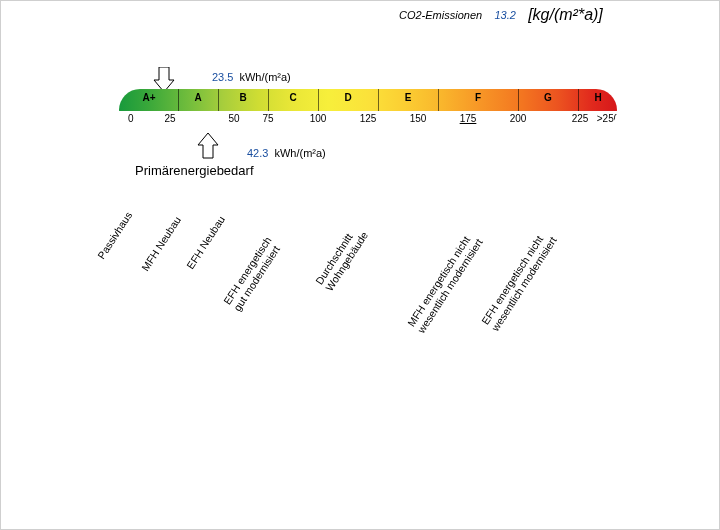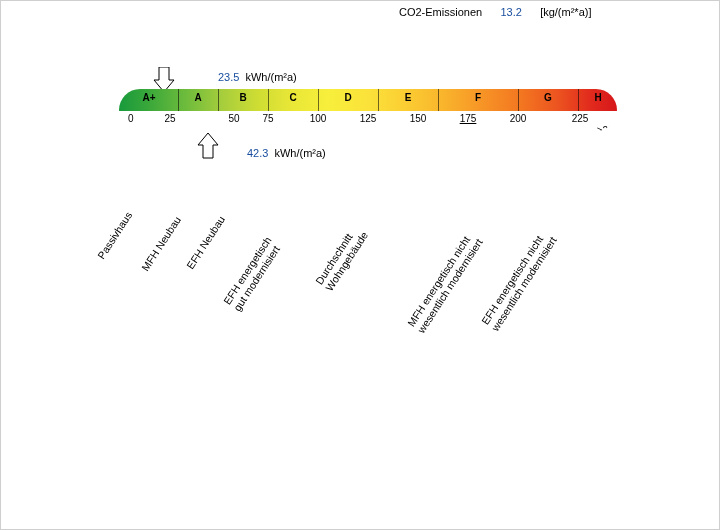--- a/index.html
+++ b/index.html
@@ -24,32 +24,33 @@
     background: #ffffff;
   }
 
   
   .co2-row {
     position: absolute;
     left: 398px;
     top: 5px;
     display: flex;
     align-items: center;
-    gap: 16px;
+    gap: 10px;
     font-size: 11px;
+    font-style: italic;
   }
   .co2-label { white-space: nowrap; }
   .co2-value {
     color: #1a4fa0;
     font-size: 11px;
     min-width: 26px;
     text-align: center;
   }
   .co2-unit {
-    font-size: 11px;
+    font-size: 16px;
     white-space: nowrap;
   }
 
   
   .top-title {
     position: absolute;
     left: 110px;
     top: 47px;
     font-size: 13px;
     white-space: nowrap;
@@ -184,21 +185,21 @@
     <span class="co2-unit">[kg/(m²*a)]</span>
   </div>
 
 
   <div class="arrow" style="left:152px; top:66px;">
     <svg width="22" height="26" viewBox="0 0 22 26">
       <polygon points="6,0 16,0 16,13 21,13 11,25 1,13 6,13" fill="#ffffff" stroke="#000000" stroke-width="1"></polygon>
     </svg>
   </div>
 
-  <div class="valbox" style="left:217px; top:70px;justify-content:space-between;">
+  <div class="valbox" style="left:211px; top:70px;justify-content:space-between;">
     <span class="num">23.5</span>
     <span class="unit">kWh/(m²a)</span>
   </div>
 
   <div class="scale-wrap">
     <div class="band"></div>
     <div class="band-bottom"></div>
 
     <div class="tick" style="left:59px;"></div>
     <div class="tick" style="left:99px;"></div>
@@ -222,34 +223,35 @@
     <div class="numlabel first" style="left:9px;">0</div>
     <div class="numlabel" style="left:51px;">25</div>
     <div class="numlabel" style="left:99px;margin-left:16px;">50</div>
     <div class="numlabel" style="left:149px;">75</div>
     <div class="numlabel" style="left:199px;">100</div>
     <div class="numlabel" style="left:249px;">125</div>
     <div class="numlabel" style="left:299px;">150</div>
     <div class="numlabel" style="left:349px;text-decoration:underline;">175</div>
     <div class="numlabel" style="left:399px;">200</div>
     <div class="numlabel" style="left:449px;margin-left:12px;">225</div>
-    <div class="numlabel last" style="left:489px;margin-top:12px;">&gt;250</div>
+    <div class="numlabel last" style="left:489px;">&gt;250</div>
   </div>
 
   <div class="arrow" style="left:196px; top:132px;">
     <svg width="22" height="26" viewBox="0 0 22 26">
       <polygon points="11,0 21,12 16,12 16,25 6,25 6,12 1,12" fill="#ffffff" stroke="#000000" stroke-width="1"></polygon>
     </svg>
   </div>
 
   <div class="valbox" style="left:246px; top:146px;">
     <span class="num">42.3</span>
     <span class="unit">kWh/(m²a)</span>
   </div>
 
+  <div class="bottom-title">Primärenergiebedarf</div>
 
   <div class="cats">
     <div class="cat" style="left:104px; top:248px;">Passivhaus</div>
     <div class="cat" style="left:148px; top:260px;">MFH Neubau</div>
     <div class="cat" style="left:193px; top:258px;">EFH Neubau</div>
     <div class="cat" style="left:240px; top:288px;">EFH energetisch
 gut modernisiert</div>
     <div class="cat" style="left:332px; top:268px;">Durchschnitt
 Wohngebäude</div>
     <div class="cat" style="left:424px; top:310px;">MFH energetisch nicht

